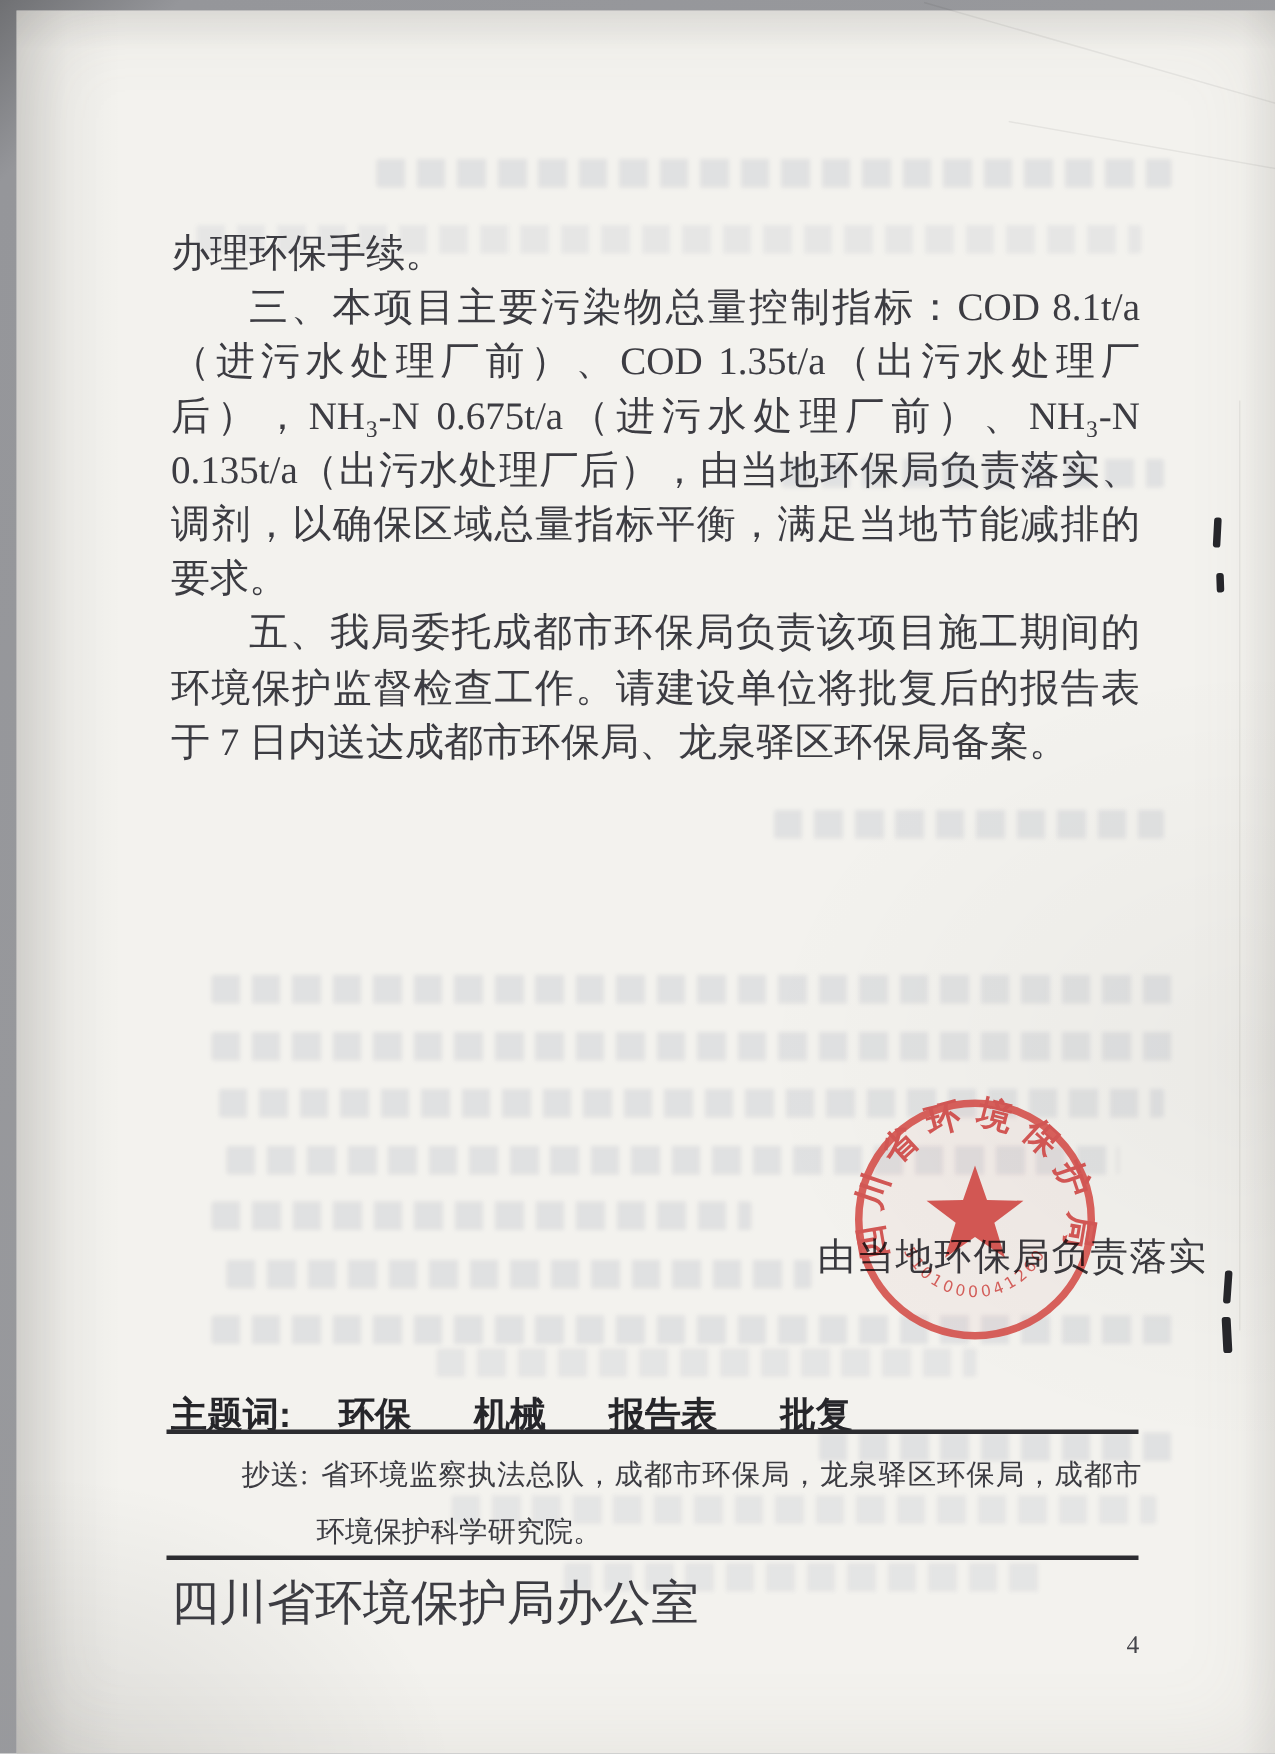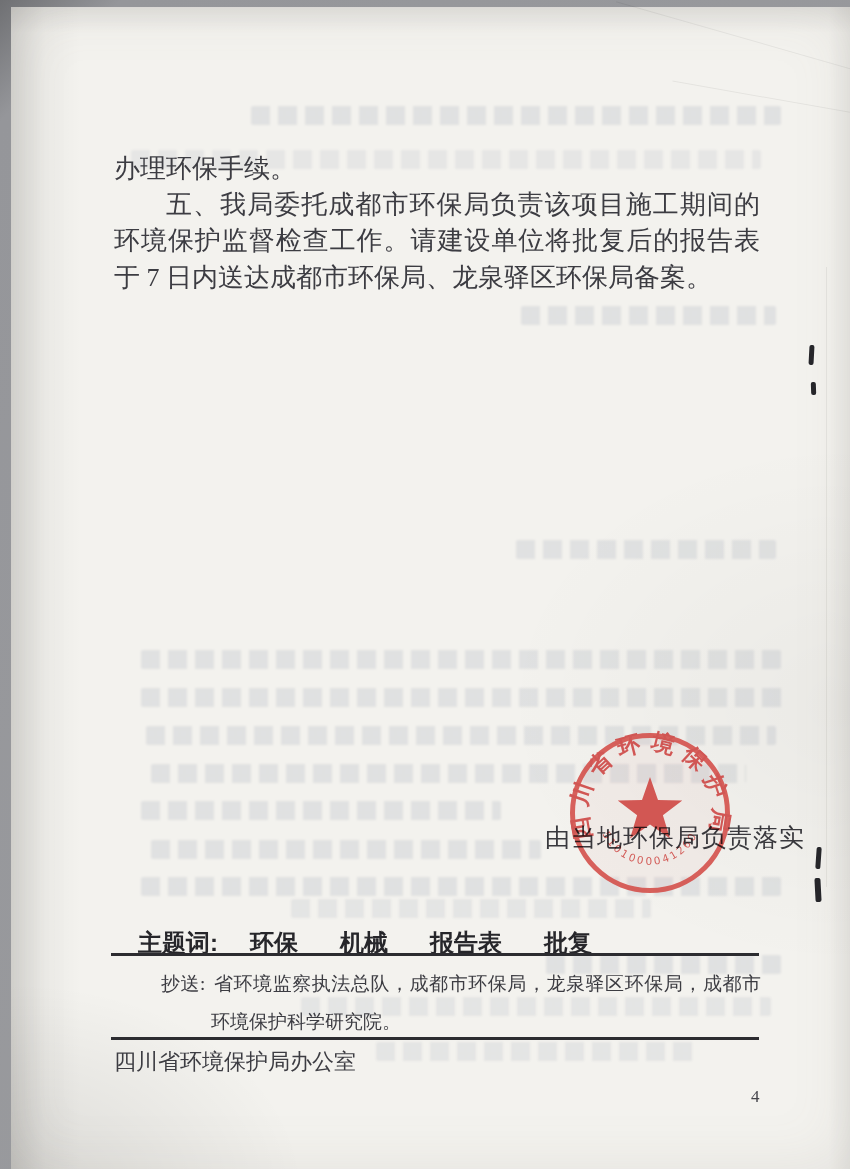--- a/index.html
+++ b/index.html
@@ -33,37 +33,37 @@
   .body-text p{margin:0;}
   .body-text p.para{text-indent:2em;}
   .seal{position:absolute;left:549px;top:716px;width:180px;height:180px;z-index:3;opacity:0.92;}
   .date-line{
     position:absolute;left:534px;top:814px;z-index:4;
     font-size:25px;color:#3c3c42;letter-spacing:1px;mix-blend-mode:multiply;
   }
   .kw-row{
     position:absolute;left:103px;top:920px;width:645px;z-index:2;
     font-family:"Liberation Sans","DejaVu Sans",sans-serif;
-    font-weight:700;font-size:24px;color:#26262a;display:flex;align-items:flex-start;margin-left:24px;
+    font-weight:700;font-size:24px;color:#26262a;display:flex;align-items:flex-start;
   }
   .kw-label{margin-right:32px;}
   .kw-term{margin-right:42px;text-decoration:underline;}
   .rule{position:absolute;left:100px;width:648px;height:2.5px;background:#2c2c30;z-index:2;}
   .rule-1{top:946px;}
   .rule-2{top:1030px;}
   .cc-block{
     position:absolute;left:150px;top:958px;width:600px;z-index:2;
     font-size:19px;line-height:37.5px;color:#3c3c42;text-align:justify;
     padding-left:50px;text-indent:-50px;box-sizing:border-box;
   }
   .cc-label{margin-right:8px;}
   .issuer-row{
     position:absolute;left:103px;top:1040px;width:646px;z-index:2;
     display:flex;justify-content:space-between;align-items:baseline;
-    font-size:22px;color:#3c3c42;
+    font-size:32px;color:#3c3c42;
   }
   .page-num{
     position:absolute;left:740px;top:1080px;z-index:2;
     font-size:17px;color:#44444a;
   }
   .staple{position:absolute;background:#26262a;border-radius:2px;z-index:5;box-shadow:0 0 2px rgba(255,255,255,0.6);}
 </style>
 </head>
 <body>
 
@@ -84,20 +84,21 @@
   <div class="ghost" style="left:130px;top:794px;width:360px;"></div>
   <div class="ghost" style="left:140px;top:833px;width:390px;"></div>
   <div class="ghost" style="left:130px;top:870px;width:640px;"></div>
   <div class="ghost" style="left:280px;top:892px;width:360px;opacity:.8;"></div>
   <div class="ghost" style="left:535px;top:948px;width:235px;"></div>
   <div class="ghost" style="left:290px;top:990px;width:470px;opacity:.8;"></div>
   <div class="ghost" style="left:365px;top:1035px;width:320px;opacity:.8;"></div>
 
   <div class="body-text">
     <p>办理环保手续。</p>
+    <p class="para">三、本项目主要污染物总量控制指标：COD 8.1t/a（进污水处理厂前）、COD 1.35t/a（出污水处理厂后），NH₃-N 0.675t/a（进污水处理厂前）、NH₃-N 0.135t/a（出污水处理厂后），由当地环保局负责落实、调剂，以确保区域总量指标平衡，满足当地节能减排的要求。</p>
     <p class="para">五、我局委托成都市环保局负责该项目施工期间的环境保护监督检查工作。请建设单位将批复后的报告表于 7 日内送达成都市环保局、龙泉驿区环保局备案。</p>
   </div>
 
   <svg class="seal" viewBox="0 0 180 180">
     <defs>
       <path id="arcTop" d="M 47 135 A 62.5 62.5 0 1 1 133 135" fill="none"></path>
       <path id="arcBottom" d="M 40 104 A 52 52 0 0 0 140 104" fill="none"></path>
     </defs>
     <circle cx="90" cy="90" r="77.5" fill="rgba(219,93,90,0.05)" stroke="#d5544f" stroke-width="5"></circle>
     <polygon points="0,-34 8,-11 32.3,-10.5 12.9,4.2 20,27.5 0,13.6 -20,27.5 -12.9,4.2 -32.3,-10.5 -8,-11" transform="translate(90,88)" fill="#d04b47"></polygon>

